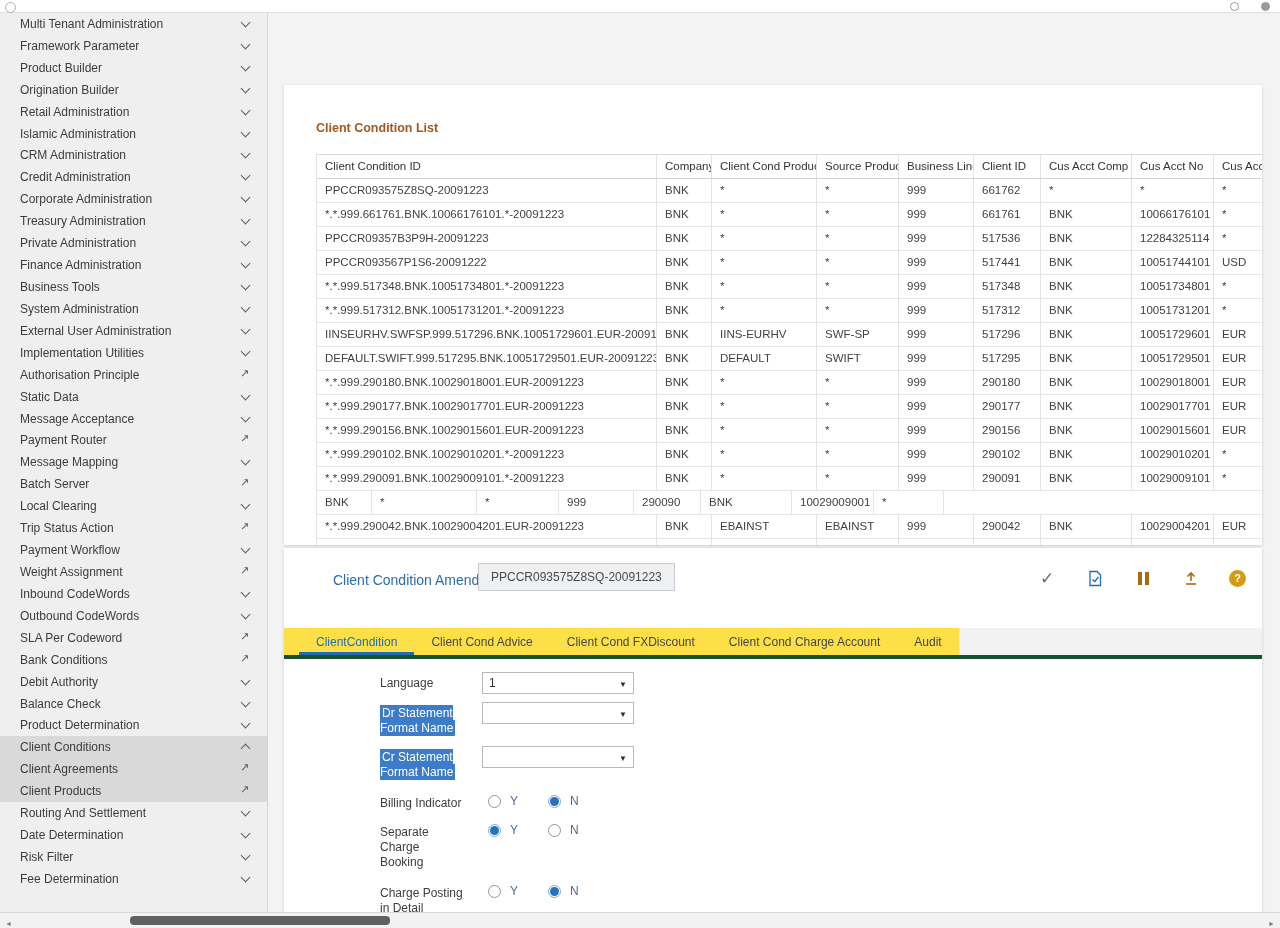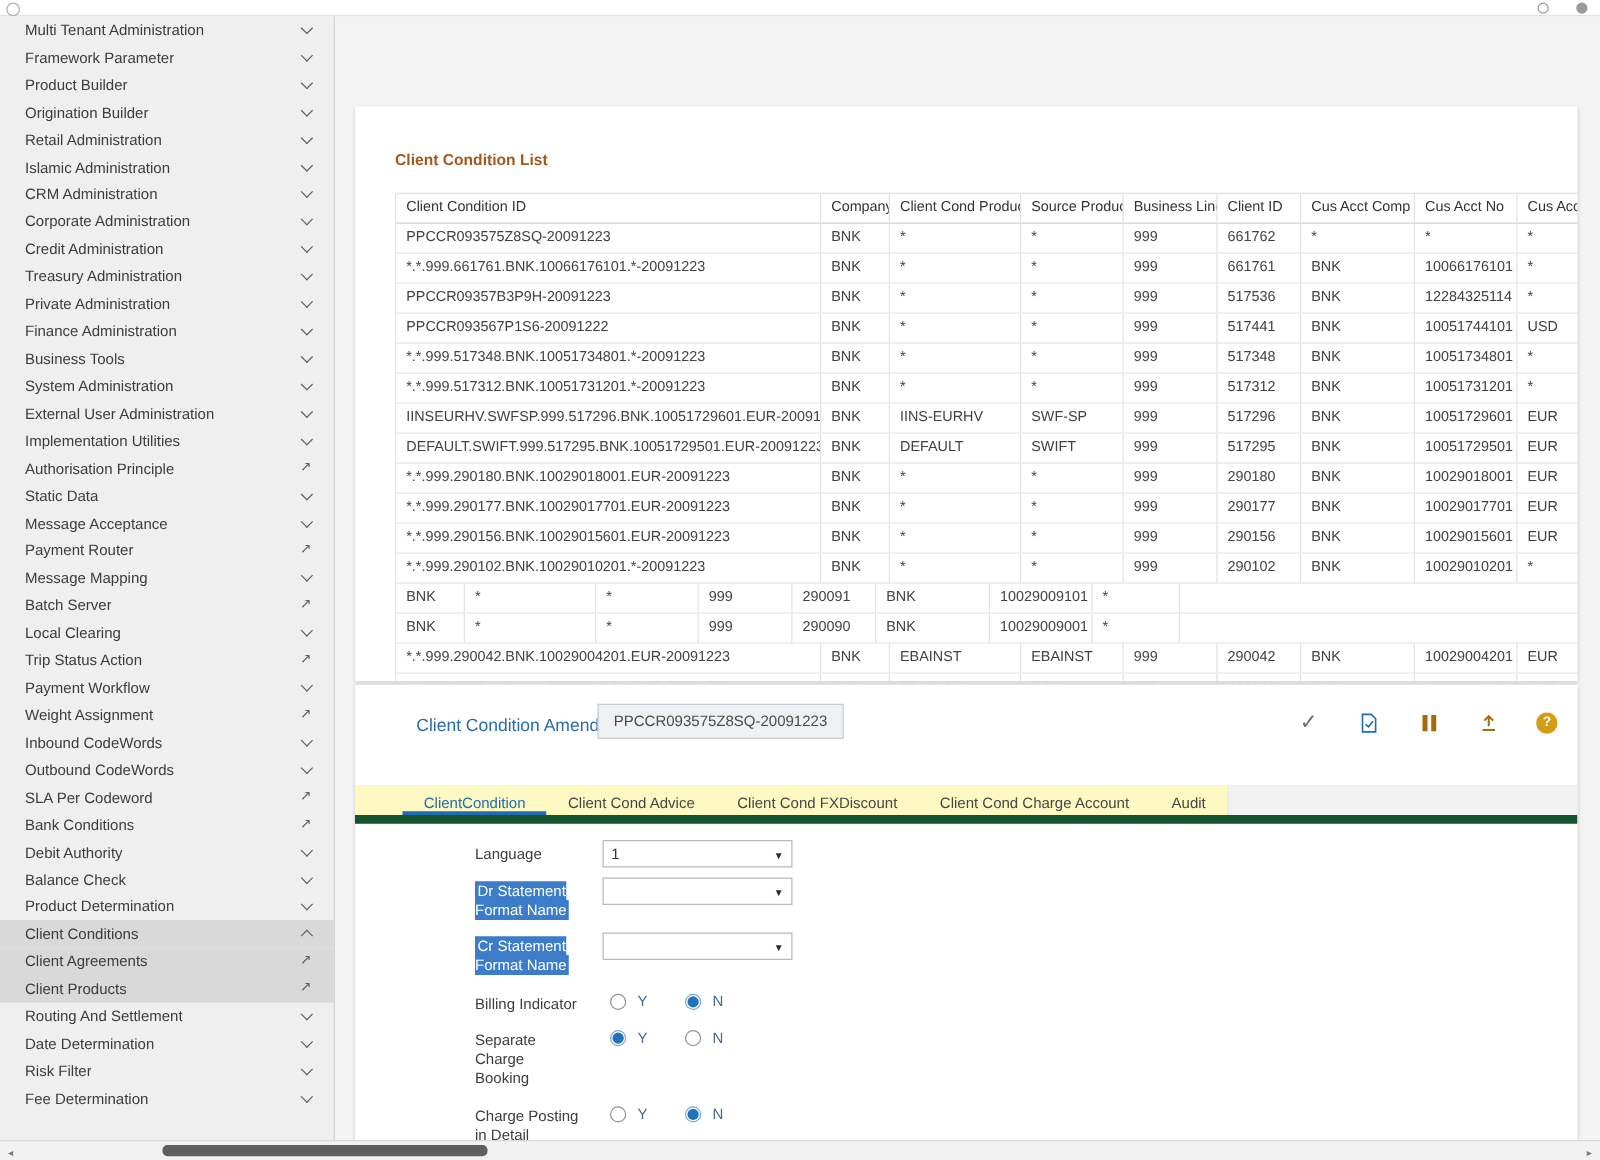--- a/index.html
+++ b/index.html
@@ -42,21 +42,21 @@
   .amend-head{position:relative;height:80px}
   .amend-title{position:absolute;left:49px;top:24px;font-size:14px;color:#2a6cab;white-space:nowrap}
   .record-box{position:absolute;left:194px;top:15px;height:26px;line-height:26px;padding:0 12px;background:#eef0f2;border:1px solid #c9ccd4;font-size:12px;color:#4a4a4a;white-space:nowrap}
   .actions{position:absolute;right:16px;top:20px;display:flex;gap:28px;align-items:center}
   .act{display:inline-flex;align-items:center;justify-content:center;width:20px;height:20px;cursor:pointer}
   .act-check::before{content:"\2713";font-size:17px;font-weight:bold;color:#6e6e6e}
   .bars i{display:inline-block;width:4px;height:13px;background:#a8690f;margin:0 1.5px}
   .act-help{width:17px;height:17px;border-radius:50%;background:#d49c15}
   .act-help::before{content:"?";color:#fff;font-size:11px;font-weight:bold}
   
-  .tabs{display:flex;height:31px;border-bottom:7px solid #14532d;padding-left:38px;background:#fef9c3;box-sizing:border-box}
+  .tabs{display:flex;height:31px;border-bottom:4px solid #14532d;padding-left:15px;background:#fde047;box-sizing:border-box}
   .tab{padding:0 17px;line-height:29px;font-size:12px;color:#474747;white-space:nowrap;cursor:pointer;box-sizing:border-box}
   .tab.active{color:#1f6cb2;border-bottom:3px solid #1f6cb2}
   .tabs .filler{flex:1;background:#f2f2f2;border-left:1px solid #e8e8e8}
   
   .form{padding:13px 0 0 96px;font-size:12px;color:#3d3d3d}
   .frow{display:flex;align-items:flex-start}
   .mb8{margin-bottom:8px}.mb10{margin-bottom:10px}.mb12{margin-bottom:12px}
   .flabel{width:102px;min-width:102px;line-height:15px;padding-top:4px;box-sizing:border-box}
   .flabel.narrow{width:86px;min-width:86px;margin-right:16px}
   .hl{background:#3d7cc9;color:#fff;padding:1px 2px}
@@ -111,25 +111,25 @@
     </div>
     <div class="sidebar-item">
       <span class="slabel">Islamic Administration</span>
       <span class="sicon" data-icon="chevron-down"></span>
     </div>
     <div class="sidebar-item">
       <span class="slabel">CRM Administration</span>
       <span class="sicon" data-icon="chevron-down"></span>
     </div>
     <div class="sidebar-item">
+      <span class="slabel">Credit Administration</span>
+      <span class="sicon" data-icon="chevron-down"></span>
+    </div>
+    <div class="sidebar-item">
       <span class="slabel">Corporate Administration</span>
-      <span class="sicon" data-icon="chevron-down"></span>
-    </div>
-    <div class="sidebar-item">
-      <span class="slabel">Credit Administration</span>
       <span class="sicon" data-icon="chevron-down"></span>
     </div>
     <div class="sidebar-item">
       <span class="slabel">Treasury Administration</span>
       <span class="sicon" data-icon="chevron-down"></span>
     </div>
     <div class="sidebar-item">
       <span class="slabel">Private Administration</span>
       <span class="sicon" data-icon="chevron-down"></span>
     </div>
@@ -397,20 +397,21 @@
               <div class="td c1">BNK</div>
               <div class="td c2">*</div>
               <div class="td c3">*</div>
               <div class="td c4">999</div>
               <div class="td c5">290102</div>
               <div class="td c6">BNK</div>
               <div class="td c7">10029010201</div>
               <div class="td c8">*</div>
             </div>
             <div class="tr">
+              <div class="td c0">*.*.999.290091.BNK.10029009101.*-20091223</div>
               <div class="td c1">BNK</div>
               <div class="td c2">*</div>
               <div class="td c3">*</div>
               <div class="td c4">999</div>
               <div class="td c5">290091</div>
               <div class="td c6">BNK</div>
               <div class="td c7">10029009101</div>
               <div class="td c8">*</div>
             </div>
             <div class="tr">

